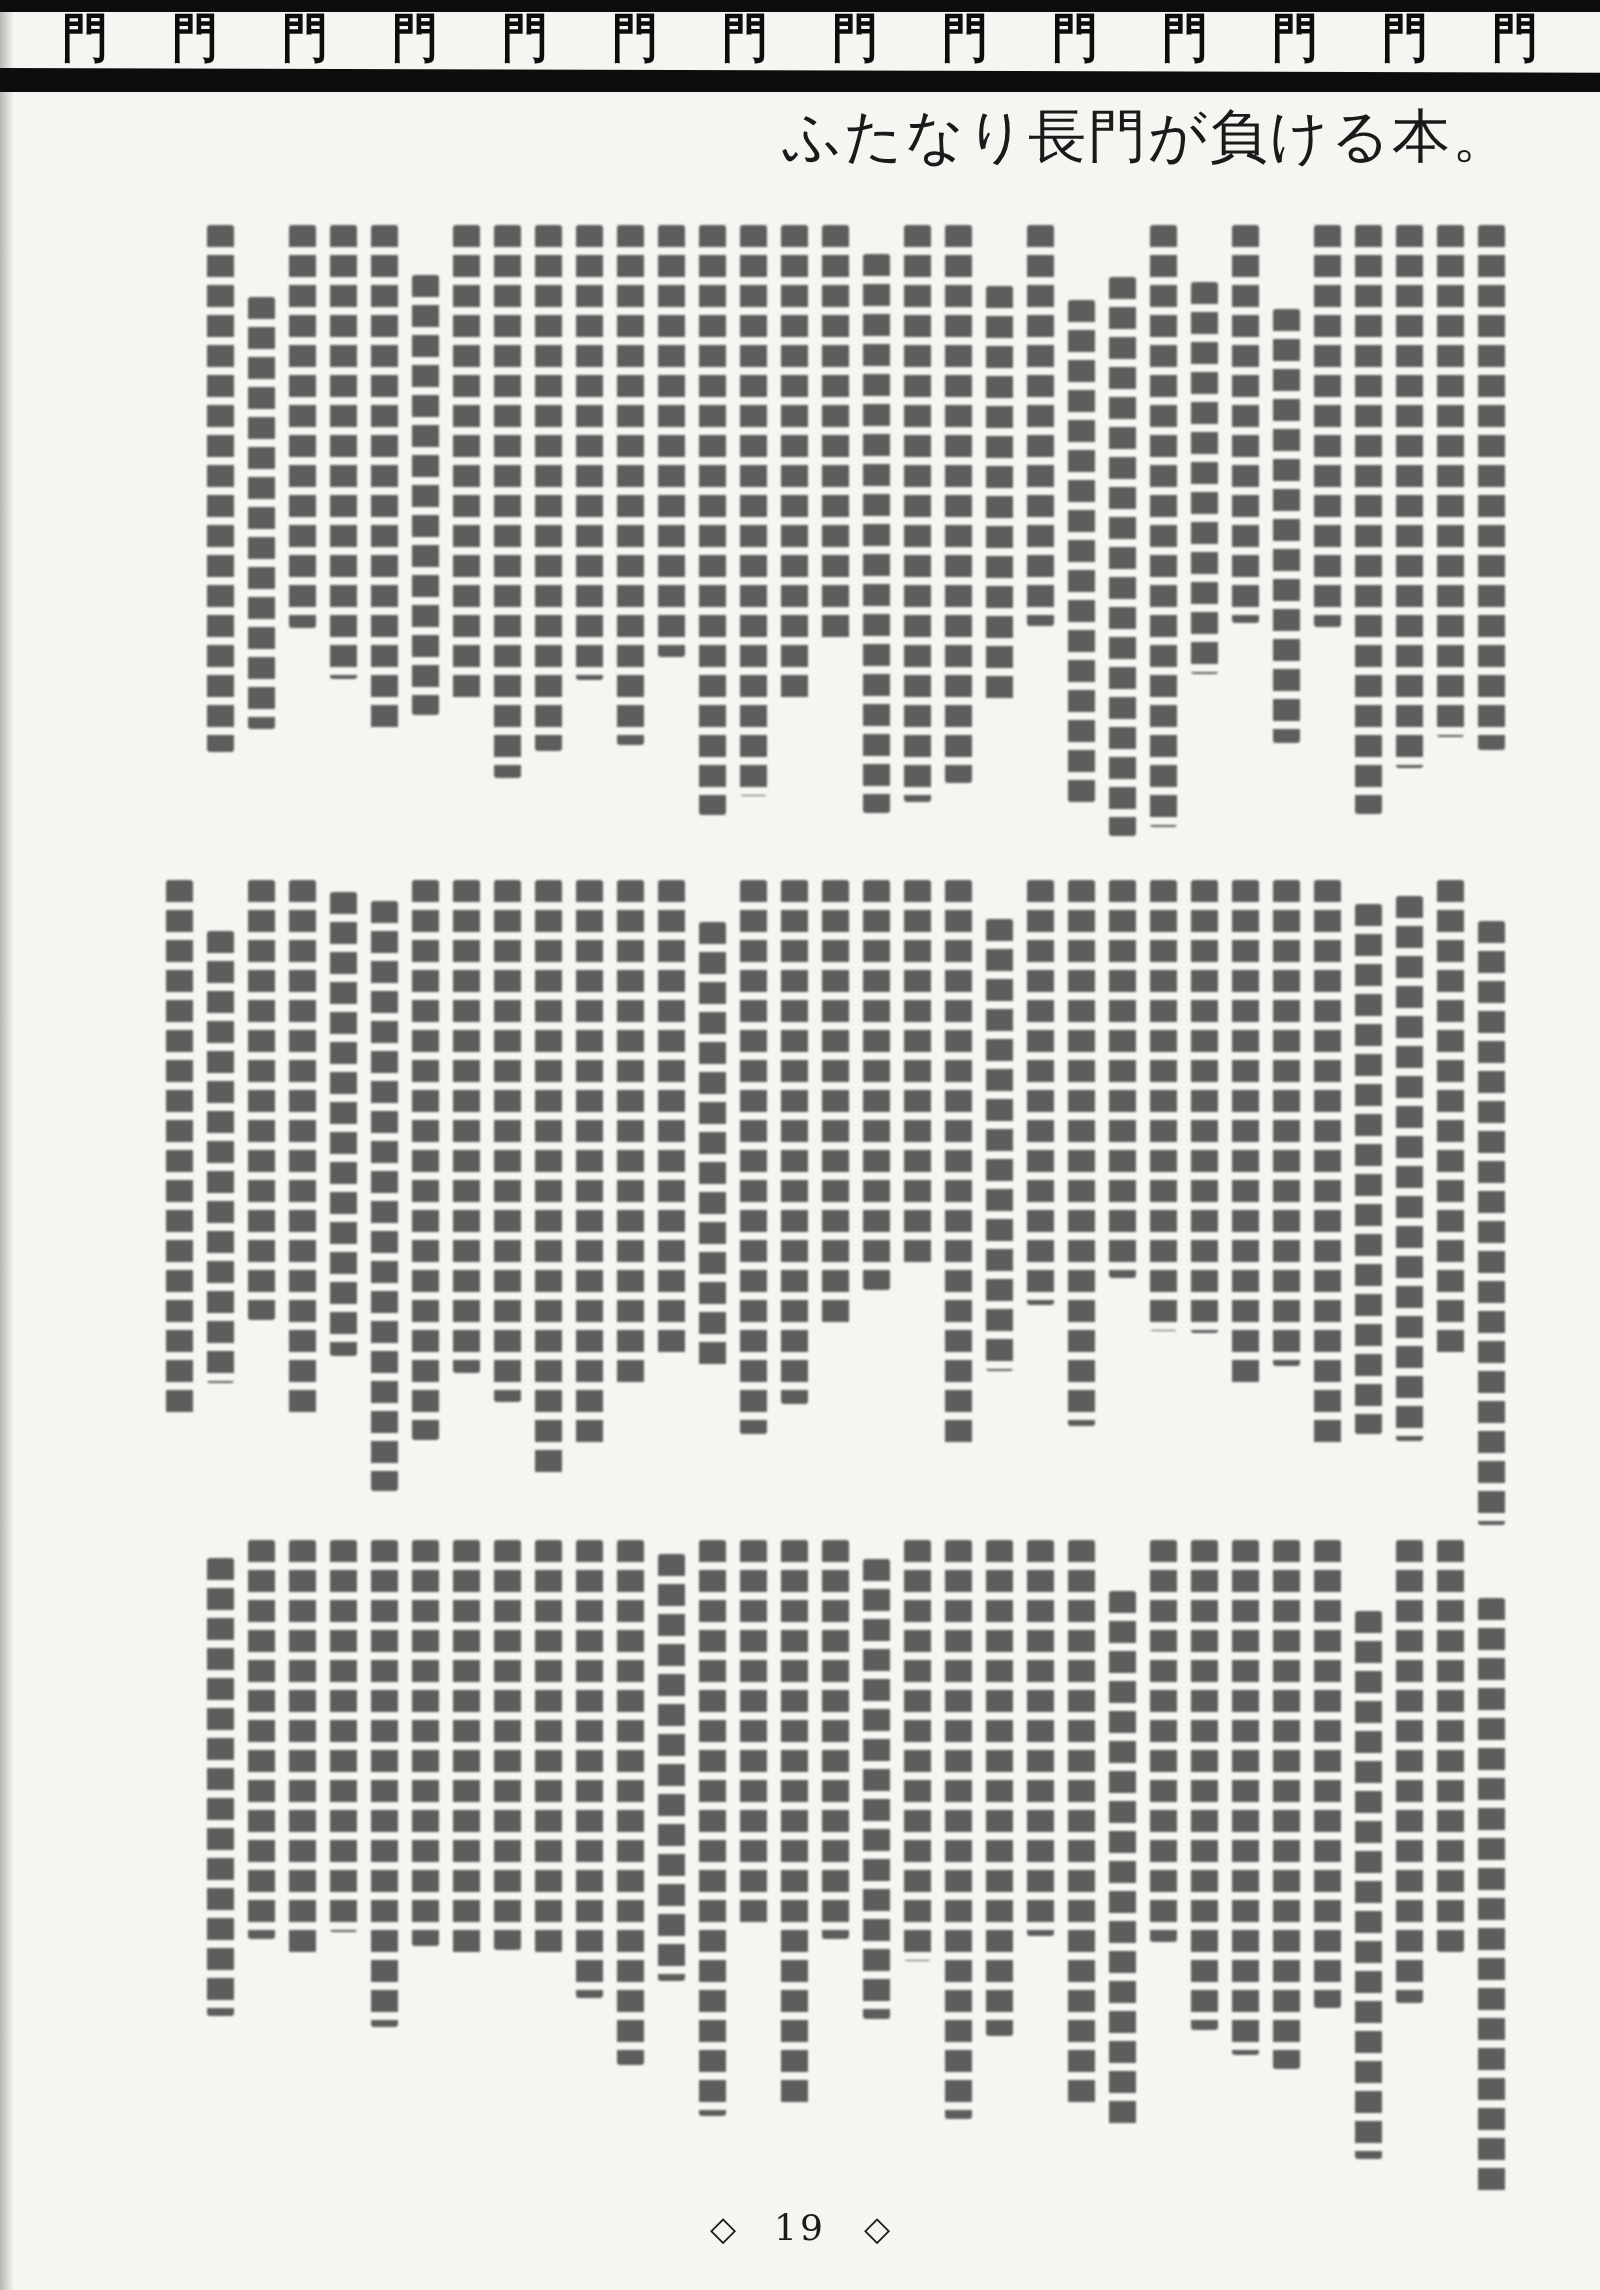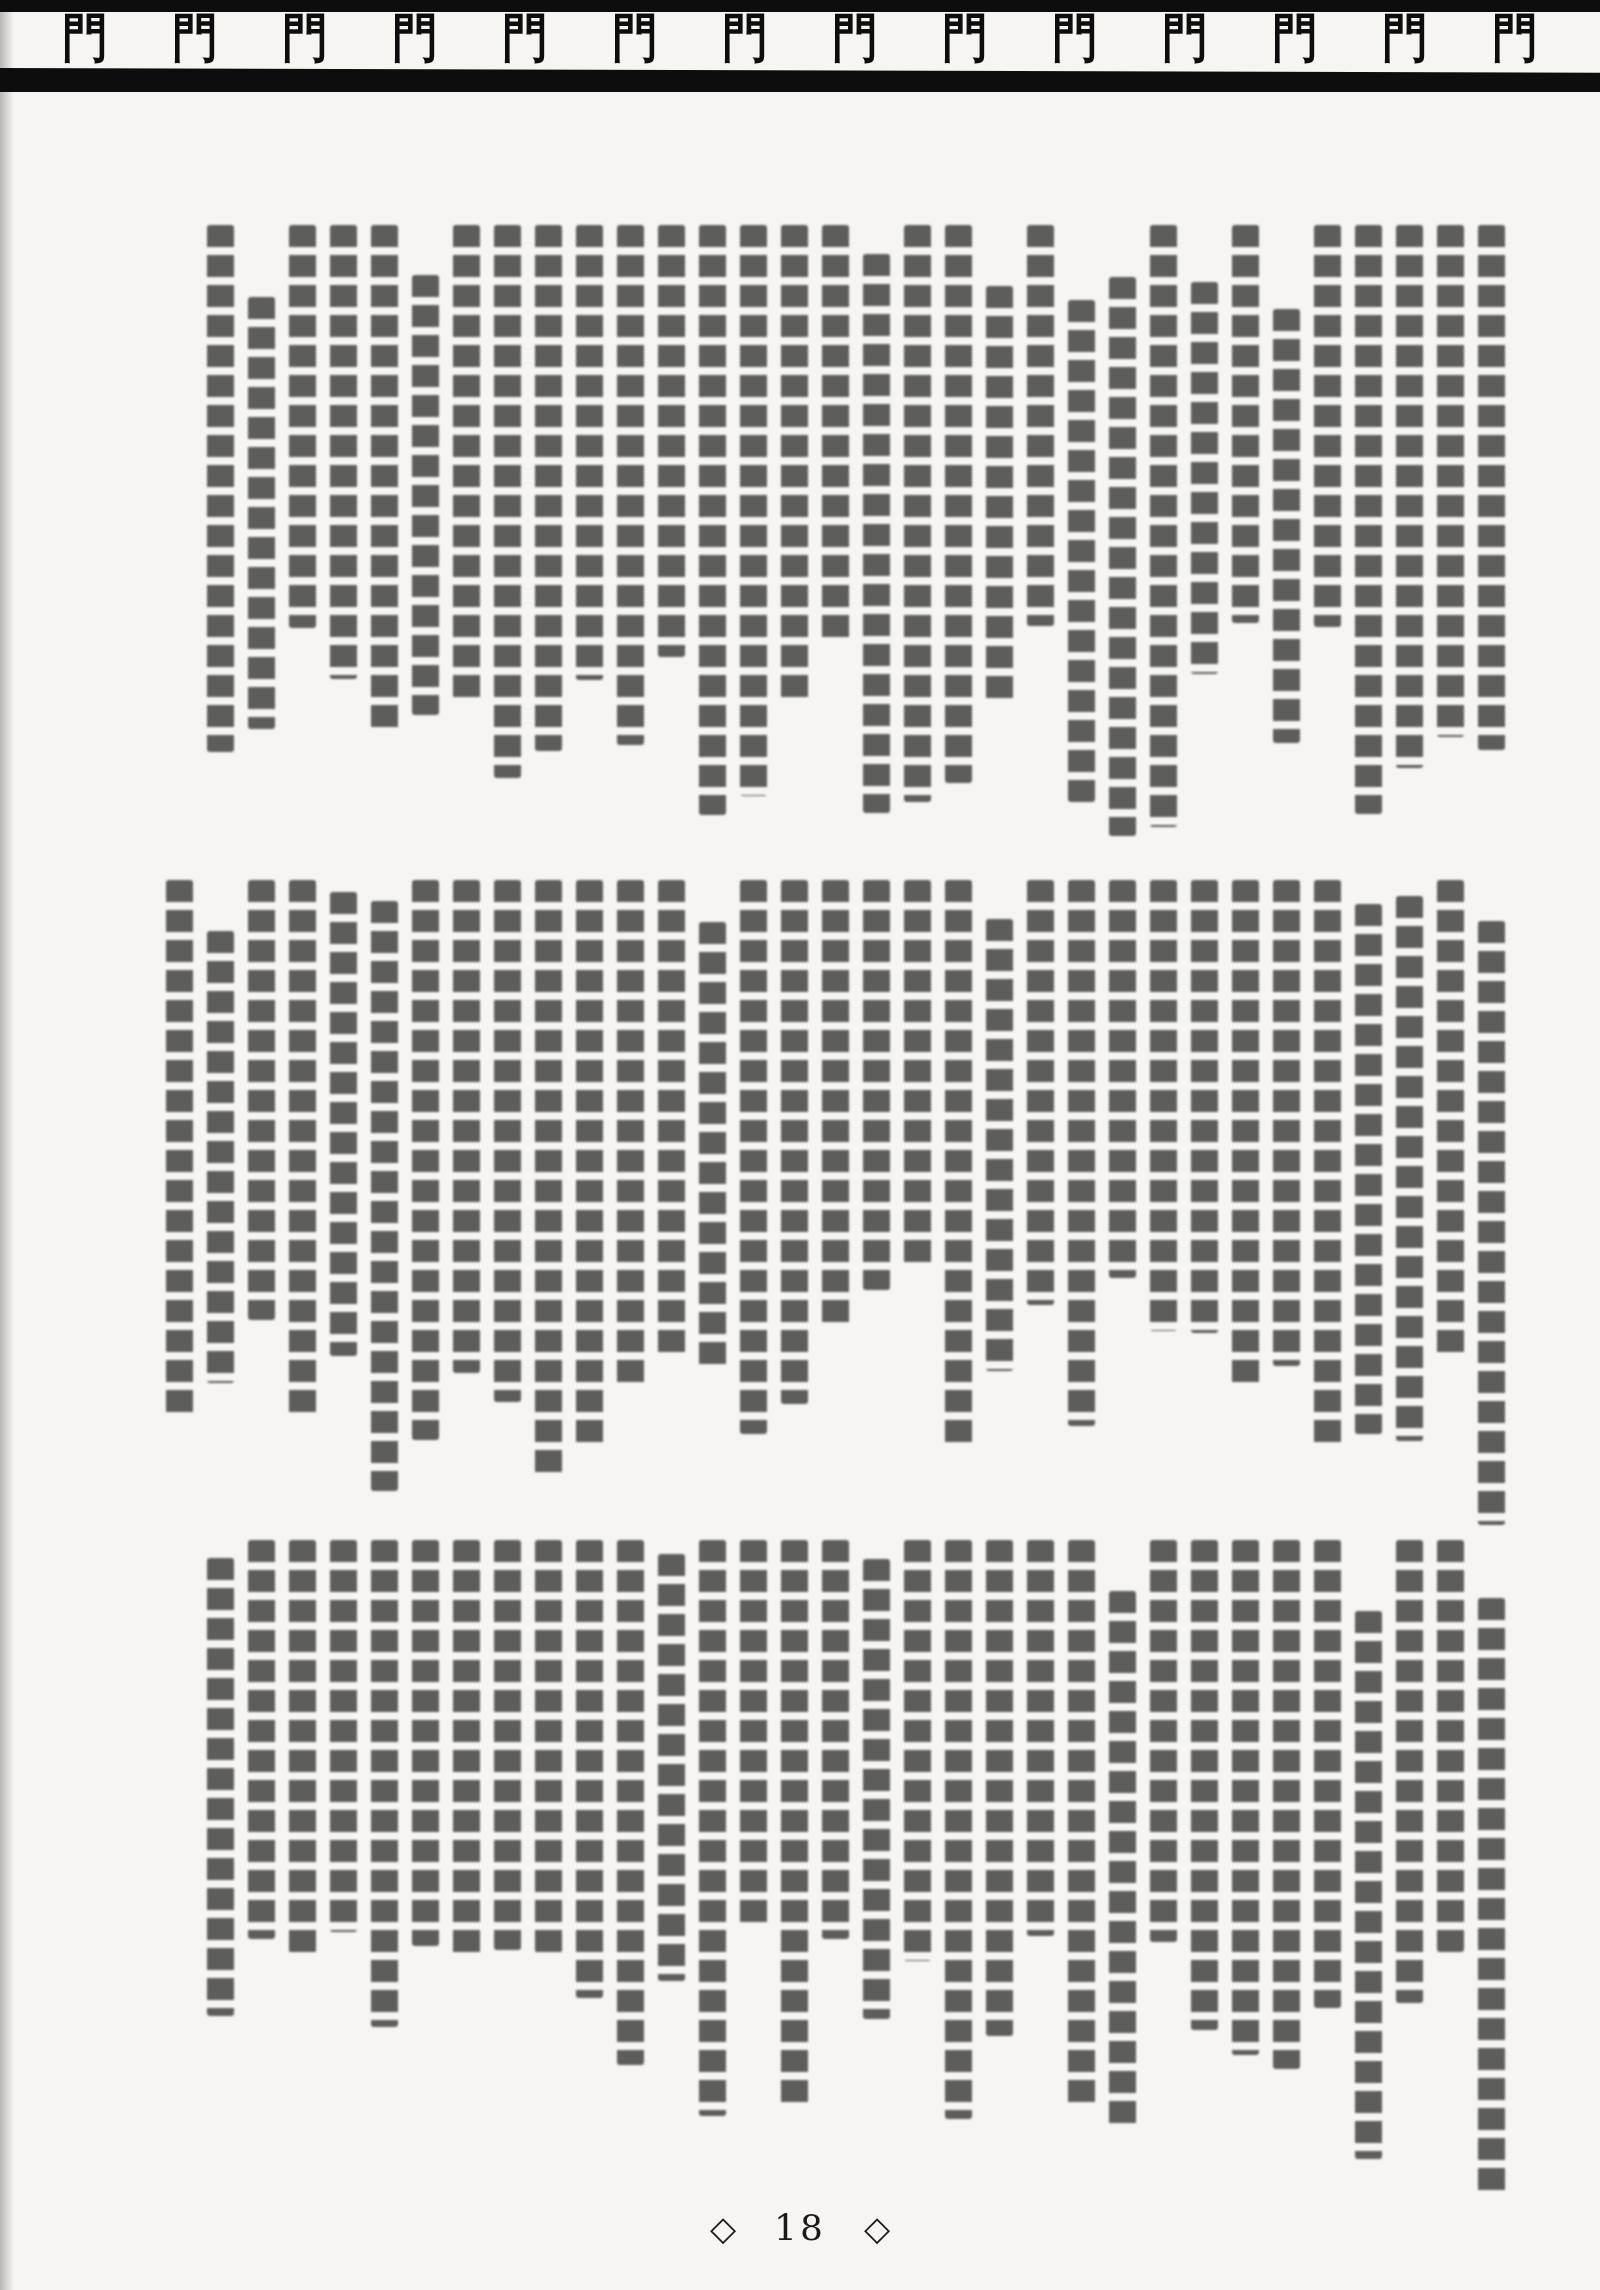--- a/index.html
+++ b/index.html
@@ -97,20 +97,21 @@
         <span class="gate-glyph">門</span>
         <span class="gate-glyph">門</span>
         <span class="gate-glyph">門</span>
         <span class="gate-glyph">門</span>
         <span class="gate-glyph">門</span>
         <span class="gate-glyph">門</span>
       </div>
     <div class="bar-lower"></div>
   </div>
 
+  <div class="title-block">ふたなり長門が負ける本。</div>
 
   <div class="text-band band-1" id="band-0">
       <div class="red-col" style="height: 84.6881%; margin-top: 0%;"></div>
       <div class="red-col" style="height: 82.6071%; margin-top: 0%;"></div>
       <div class="red-col" style="height: 87.543%; margin-top: 0%;"></div>
       <div class="red-col" style="height: 95.056%; margin-top: 0%;"></div>
       <div class="red-col" style="height: 64.8333%; margin-top: 0%;"></div>
       <div class="red-col" style="height: 69.9661%; margin-top: 5.95656%;"></div>
       <div class="red-col" style="height: 64.2433%; margin-top: 0%;"></div>
       <div class="red-col" style="height: 63.1496%; margin-top: 4.04211%;"></div>
@@ -204,16 +205,16 @@
       <div class="red-col" style="height: 65.4101%; margin-top: 0%;"></div>
       <div class="red-col" style="height: 78.6195%; margin-top: 0%;"></div>
       <div class="red-col" style="height: 63.2026%; margin-top: 0.0027419%;"></div>
       <div class="red-col" style="height: 66.5707%; margin-top: 0%;"></div>
       <div class="red-col" style="height: 64.3392%; margin-top: 0%;"></div>
       <div class="red-col" style="height: 73.9066%; margin-top: 1.27536%;"></div>
     </div>
 
   <div class="footer">
     <span class="diamond">◇</span>
-    <span class="page-number">18</span>
+    <span class="page-number">19</span>
     <span class="diamond">◇</span>
   </div>
 </div>
 
 </body></html>

